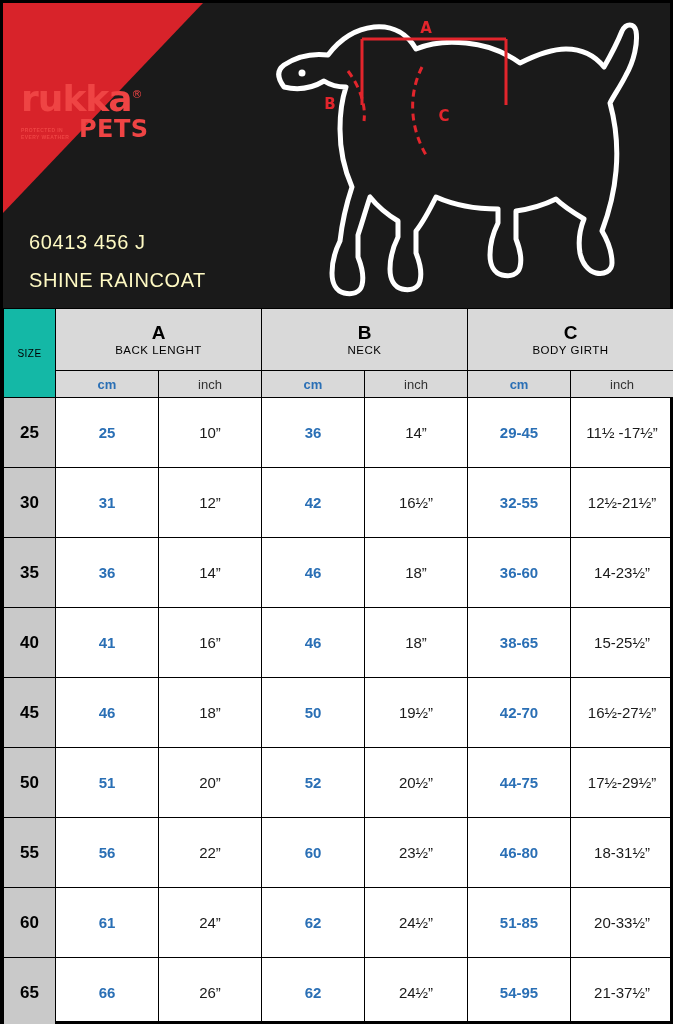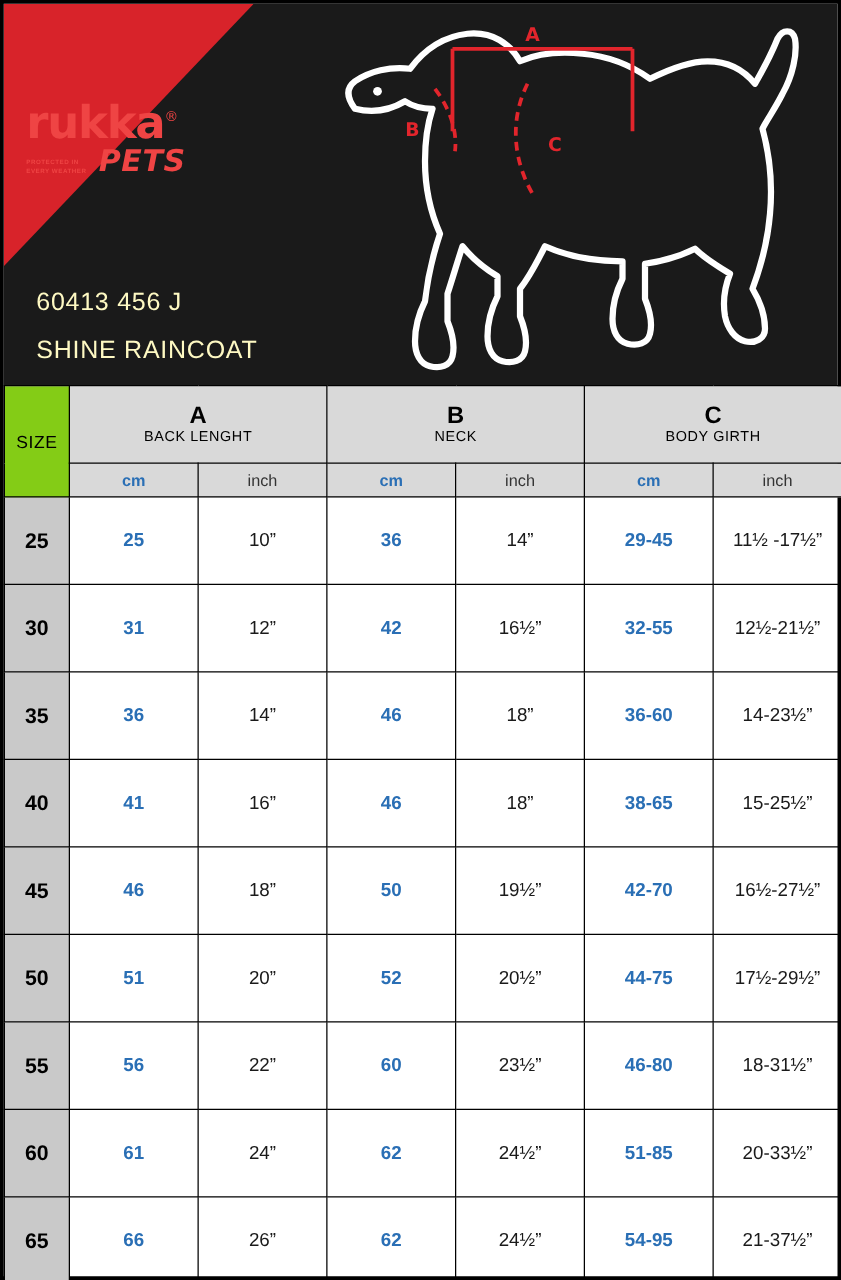--- a/index.html
+++ b/index.html
@@ -65,21 +65,20 @@
   .logo-tagline {
     font-size: 5px;
     line-height: 1.35;
     letter-spacing: 0.4px;
     font-weight: bold;
     text-transform: uppercase;
     width: 52px;
   }
   .logo-pets {
     font-size: 24px;
-    font-style: italic;
     font-weight: bold;
     letter-spacing: 0.5px;
     line-height: 0.9;
     font-family: "DejaVu Sans", sans-serif;
   }
   .product-code, .product-name {
     position: absolute;
     left: 26px;
     color: #fef9c3;
     font-size: 20px;
@@ -129,22 +128,22 @@
     line-height: 1.2;
   }
   .unit-row td {
     height: 26px;
     background: #d9d9d9;
     font-size: 13px;
   }
   .unit-cm { color: #2a6fb5; font-weight: bold; }
   .unit-in { color: #333333; }
   .size-head {
-    background: #84cc16;
-    font-size: 14px;
+    background: #14b8a6;
+    font-size: 10px;
     color: #000;
     letter-spacing: 0.5px;
   }
   tbody td {
     height: 69px;
     font-size: 15px;
   }
   td.size-cell {
     background: #c9c9c9;
     font-weight: bold;

